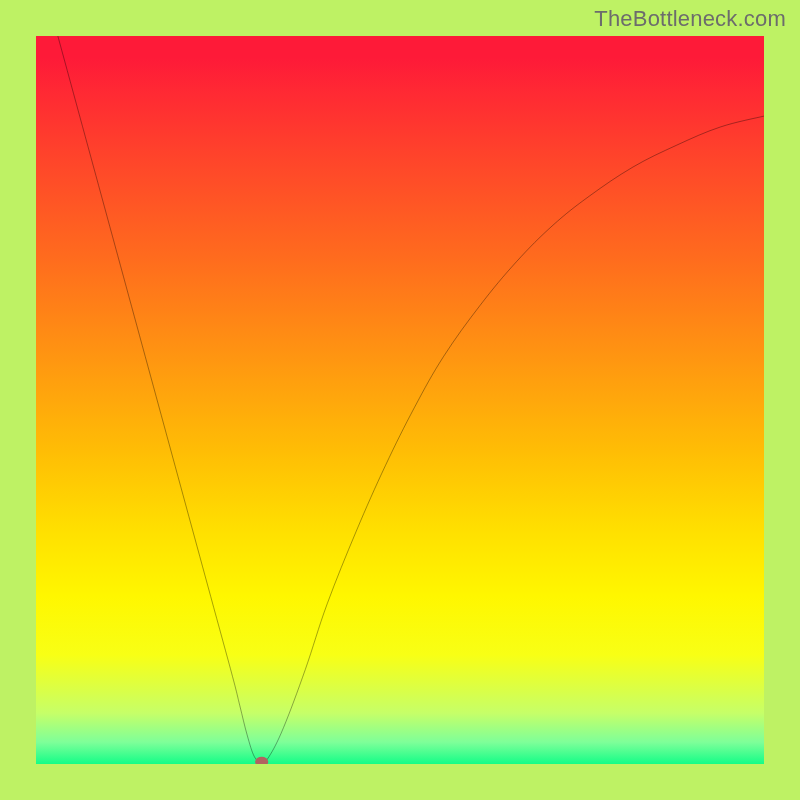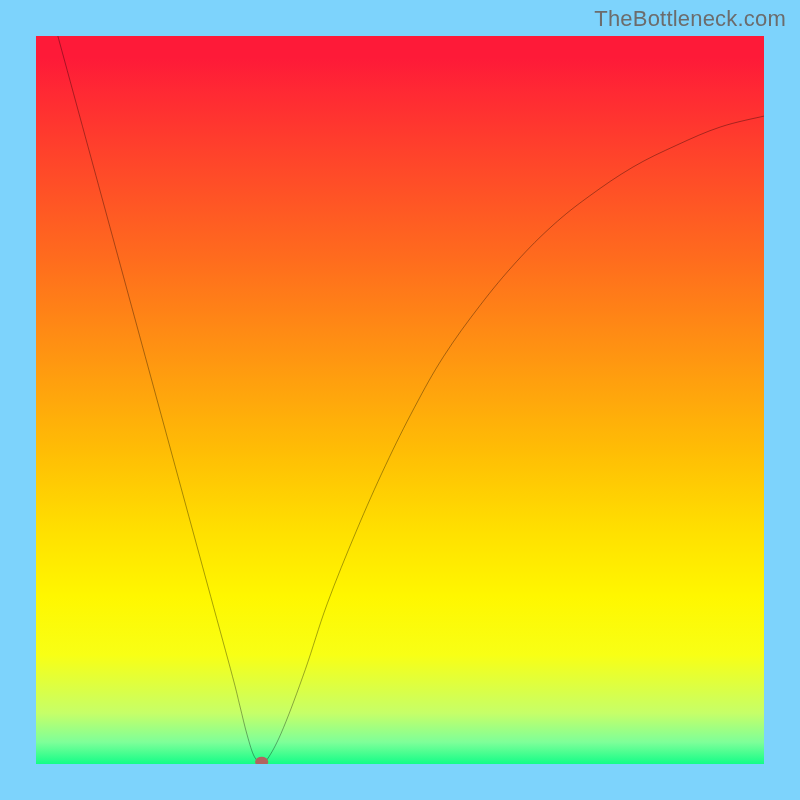--- a/index.html
+++ b/index.html
@@ -8,21 +8,21 @@
     width: 800px;
     height: 800px;
     background: #000;
     font-family: Arial, Helvetica, sans-serif;
     overflow: hidden;
   }
   .frame {
     position: relative;
     width: 800px;
     height: 800px;
-    background: #7dd3fc;
+    background: #bef264;
   }
   .plot-area {
     position: absolute;
     left: 36px;
     top: 36px;
     width: 728px;
     height: 728px;
     background: linear-gradient(to bottom,
       #fe1a38 0%,
       #fe1a38 3%,

